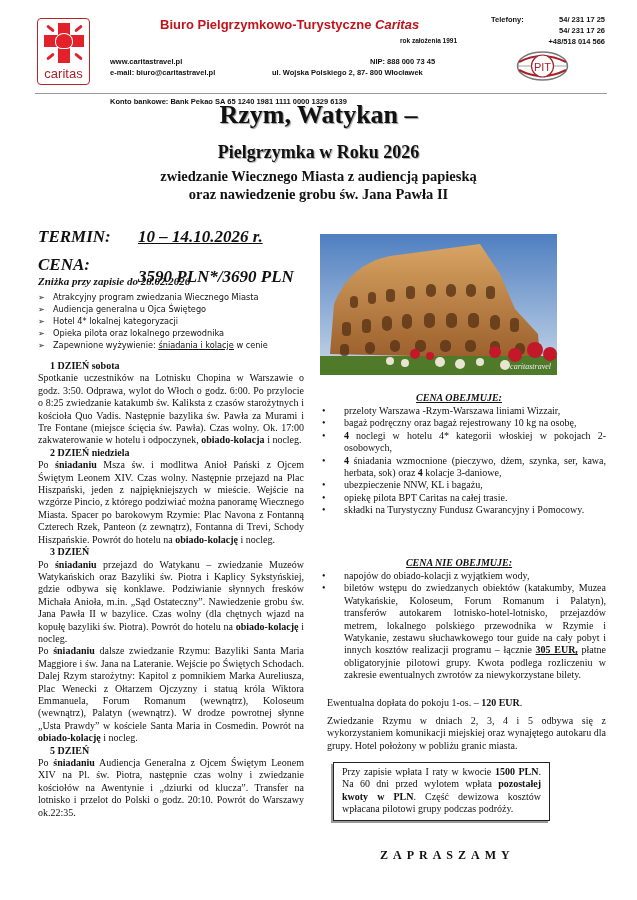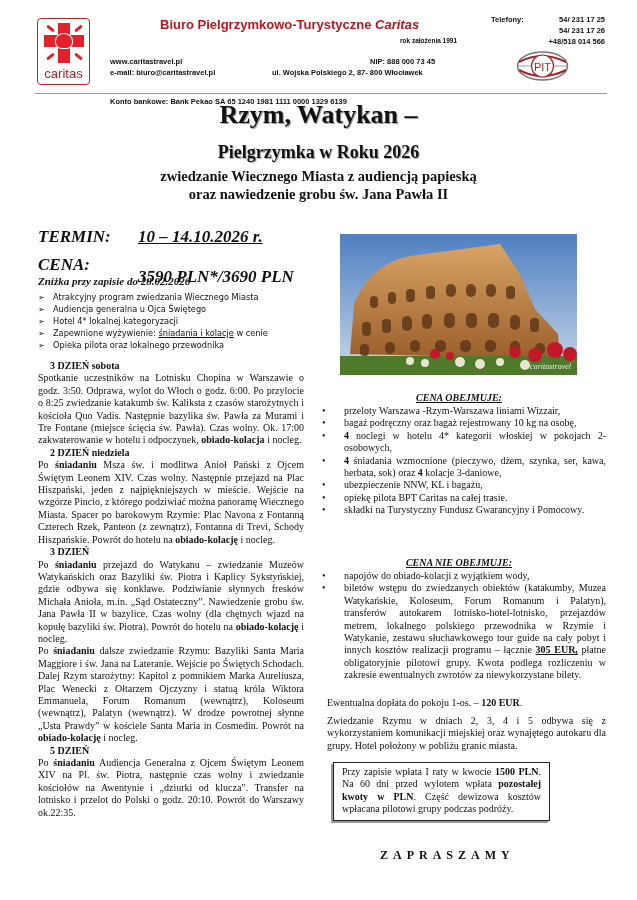--- a/index.html
+++ b/index.html
@@ -47,21 +47,21 @@
   #features .arrow { display:inline-block; width:15px; font-size:8px; }
   #features u { text-decoration:underline; }
 
   
   #days { left:38px; top:360px; width:266px; font-size:10px; line-height:12.4px; }
   .day-head { font-weight:bold; padding-left:12px; }
   .day-body { text-align:justify; }
   .day-body b { font-weight:bold; }
 
   
-  #photo { left:340px; top:234px; width:237px; height:141px; overflow:hidden; }
+  #photo { left:320px; top:234px; width:237px; height:141px; overflow:hidden; }
   #photo svg { display:block; }
   #photo-watermark { right:6px; bottom:4px; color:#eee; font-style:italic; font-size:8px; }
 
   
   .section-head { left:318px; width:282px; text-align:center; font-weight:bold; font-style:italic; text-decoration:underline; font-size:10px; }
   #incl-head { top:392px; }
   #excl-head { top:557px; }
   .blist { left:320px; width:286px; margin:0; padding:0; list-style:none; font-size:10px; line-height:12.4px; }
   .blist li { position:relative; padding-left:24px; text-align:justify; }
   .blist li .dot { position:absolute; left:2px; top:0; }
@@ -125,22 +125,22 @@
 <div id="termin-label" class="abs big-it">TERMIN:</div>
 <div id="termin-value" class="abs big-it">10 – 14.10.2026 r.</div>
 <div id="cena-label" class="abs big-it">CENA:</div>
 <div id="cena-value" class="abs big-it">3590 PLN*/3690 PLN</div>
 <div id="discount" class="abs">Zniżka przy zapisie do 28.02.2026</div>
 
 <ul id="features" class="abs">
   <li><span class="arrow">➢</span><span>Atrakcyjny program zwiedzania Wiecznego Miasta</span></li>
   <li><span class="arrow">➢</span><span>Audiencja generalna u Ojca Świętego</span></li>
   <li><span class="arrow">➢</span><span>Hotel 4* lokalnej kategoryzacji</span></li>
+  <li><span class="arrow">➢</span><span>Opieka pilota oraz lokalnego przewodnika</span></li>
   <li><span class="arrow">➢</span><span>Zapewnione wyżywienie: </span><u>śniadania i kolacje</u><span> w cenie</span></li>
-  <li><span class="arrow">➢</span><span>Opieka pilota oraz lokalnego przewodnika</span></li>
 </ul>
 
 <div id="photo" class="abs">
   <svg width="237" height="141" viewBox="0 0 237 141">
     <defs>
       <linearGradient id="sky" x1="0" y1="0" x2="0" y2="1">
         <stop offset="0" stop-color="#4f7fc0"></stop>
           <stop offset="1" stop-color="#c9d8ea"></stop>
       </linearGradient>
       <linearGradient id="stone" x1="0" y1="0" x2="0" y2="1">
@@ -192,21 +192,21 @@
         <circle cx="120" cy="128" r="5"></circle>
       <circle cx="140" cy="130" r="5"></circle>
         <circle cx="160" cy="128" r="4"></circle>
         <circle cx="185" cy="131" r="5"></circle>
     </g>
   </svg>
   <div id="photo-watermark" class="abs">caritastravel</div>
 </div>
 
 <div id="days" class="abs serif">
-    <div class="day-head">3  DZIEŃ sobota</div>
+    <div class="day-head">1  DZIEŃ sobota</div>
     <div class="day-body"><span>Spotkanie uczestników na Lotnisku Chopina w Warszawie o godz. 3:50. Odprawa, wylot do Włoch o godz. 6:00. Po przylocie o 8:25 zwiedzanie katakumb św. Kaliksta z czasów starożytnych i kościoła Quo Vadis. Następnie bazylika św. Pawła za Murami i Tre Fontane (miejsce ścięcia św. Pawła). Czas wolny. Ok. 17:00 zakwaterowanie w hotelu i odpoczynek, </span><b>obiado-kolacja</b><span> i nocleg.</span></div>
     <div class="day-head">2  DZIEŃ niedziela</div>
     <div class="day-body"><span>Po </span><b>śniadaniu</b><span> Msza św. i modlitwa Anioł Pański z Ojcem Świętym Leonem XIV. Czas wolny. Następnie przejazd na Plac Hiszpański, jeden z najpiękniejszych w mieście. Wejście na wzgórze Pincio, z którego podziwiać można panoramę Wiecznego Miasta. Spacer po barokowym Rzymie: Plac Navona z Fontanną Czterech Rzek, Panteon (z zewnątrz), Fontanna di Trevi, Schody Hiszpańskie. Powrót do hotelu na </span><b>obiado-kolację</b><span> i nocleg.</span></div>
     <div class="day-head">3  DZIEŃ</div>
     <div class="day-body"><span>Po </span><b>śniadaniu</b><span> przejazd do Watykanu – zwiedzanie Muzeów Watykańskich oraz Bazyliki św. Piotra i Kaplicy Sykstyńskiej, gdzie odbywa się konklawe. Podziwianie słynnych fresków Michała Anioła, m.in. „Sąd Ostateczny”. Nawiedzenie grobu św. Jana Pawła II w bazylice. Czas wolny (dla chętnych wjazd na kopułę bazyliki św. Piotra). Powrót do hotelu na </span><b>obiado-kolację</b><span> i nocleg.</span></div>
     <div class="day-body"><span>Po </span><b>śniadaniu</b><span> dalsze zwiedzanie Rzymu: Bazyliki Santa Maria Maggiore i św. Jana na Lateranie. Wejście po Świętych Schodach. Dalej Rzym starożytny: Kapitol z pomnikiem Marka Aureliusza, Plac Wenecki z Ołtarzem Ojczyzny i statuą króla Wiktora Emmanuela, Forum Romanum (wewnątrz), Koloseum (wewnątrz), Palatyn (wewnątrz). W drodze powrotnej słynne „Usta Prawdy” w kościele Santa Maria in Cosmedin. Powrót na </span><b>obiado-kolację</b><span> i nocleg.</span></div>
     <div class="day-head">5  DZIEŃ</div>
     <div class="day-body"><span>Po </span><b>śniadaniu</b><span> Audiencja Generalna z Ojcem Świętym Leonem XIV na Pl. św. Piotra, następnie czas wolny i zwiedzanie kościołów na Awentynie i „dziurki od klucza”. Transfer na lotnisko i przelot do Polski o godz. 20:10. Powrót do Warszawy ok.22:35.</span></div>
   </div>
 

